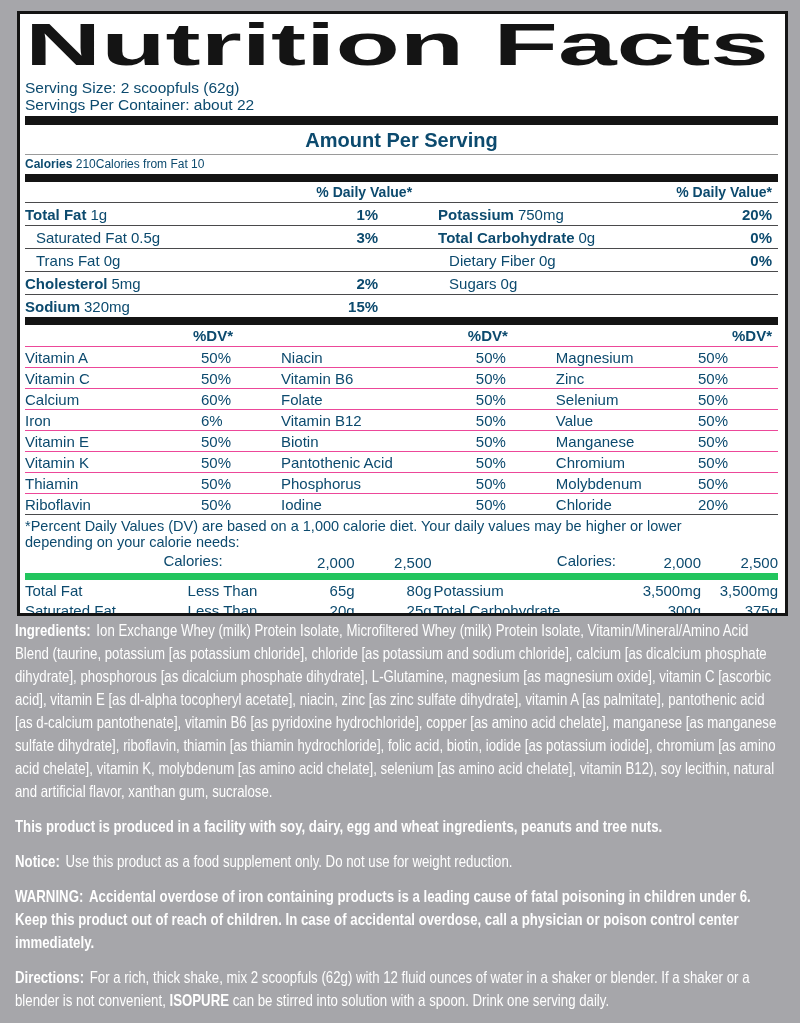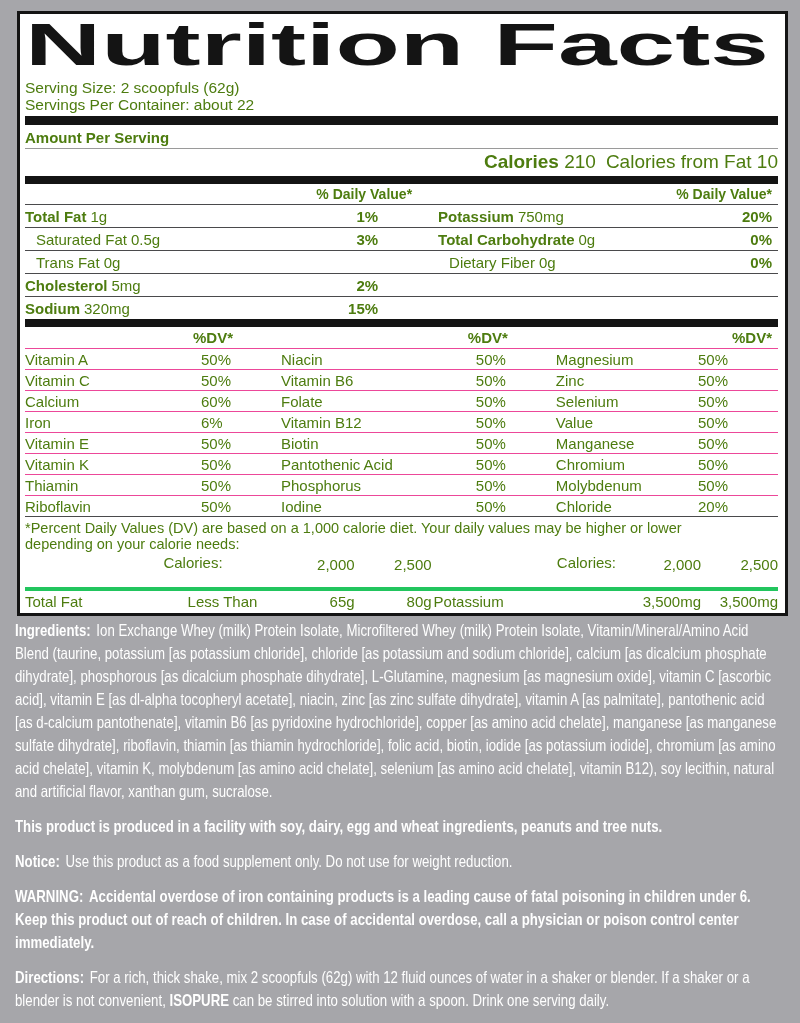--- a/index.html
+++ b/index.html
@@ -7,29 +7,29 @@
     width:800px;height:1023px;position:relative;overflow:hidden;
     background:#a6a6aa;
     font-family:"Liberation Sans",sans-serif;
     -webkit-font-smoothing:antialiased;
   }
   .b{font-weight:bold;}
   
   .panel{
     position:absolute;left:17px;top:11px;width:771px;height:605px;
     box-sizing:border-box;background:#ffffff;border:3px solid #141414;
-    padding:0 7px 0 5px;color:#4d7c0f;overflow:hidden;
+    padding:0 7px 0 5px;color:#0c4a6e;overflow:hidden;
   }
   .title-wrap{margin:3px 0 1px 0;}
   .serv{font-size:15.5px;line-height:16.5px;}
   .bar{background:#141414;}
   .bar9{height:9px;margin:3px 0 2px 0;}
   .bar8{height:8px;}
-  .aps{font-weight:bold;font-size:15px;padding:2px 0 2px 0;border-bottom:1px solid #9a9a9a;}
-  .cal-row{display:flex;justify-content:flex-end;font-size:19px;padding:2px 0 3px 0;gap:10px;}
+  .aps{font-weight:bold;font-size:20px;padding:2px 0 2px 0;border-bottom:1px solid #9a9a9a;text-align:center;}
+  .cal-row{display:flex;justify-content:flex-start;font-size:12px;padding:2px 0 3px 0;}
   
   .dvh{display:flex;font-weight:bold;font-size:14px;padding:2px 0;}
   .dvh .lh{width:53%;box-sizing:border-box;text-align:right;padding-right:12px;}
   .dvh .rh{flex:1;text-align:right;padding-right:6px;}
   .nrow{display:flex;border-top:1px solid #4a4a4c;font-size:15px;}
   .half{width:53%;box-sizing:border-box;display:flex;}
   .half.r{width:47%;padding-left:14px;}
   .nm{flex:1;padding:2.5px 0;}
   .ind{padding-left:11px;}
   .amt{margin-left:4px;margin-top:48px;}
@@ -43,21 +43,21 @@
   .vc3{width:29.5%;box-sizing:border-box;}
   .vh .vc1,.vh .vc2{text-align:right;padding-right:48px;}
   .vh .vc3{text-align:right;padding-right:6px;}
   .vrow{display:flex;border-top:1px solid #ec4899;font-size:15px;}
   .vcell{display:flex;}
   .vn{flex:1;padding:1.5px 0;}
   .vv{width:80px;box-sizing:border-box;text-align:left;padding:1.5px 48px 1.5px 0;}
   .vc3 .vv{padding-right:6px;}
   
   .fnp{font-size:14.5px;line-height:16px;padding:3px 28px 2px 0;}
-  .fnh{display:flex;font-size:15px;border-bottom:4px solid #22c55e;padding-bottom:13px;}
+  .fnh{display:flex;font-size:15px;border-bottom:7px solid #22c55e;padding-bottom:1px;}
   .fnrow{display:flex;font-size:15px;}
   .fl{width:54%;box-sizing:border-box;display:flex;}
   .fr{flex:1;box-sizing:border-box;display:flex;padding-left:2px;}
   .fn-name{flex:1;padding:1.5px 0;}
   .fn-lt{width:90px;padding:1.5px 0;}
   .fn-v{width:77px;text-align:right;padding:1.5px 0;}
   .fn-v1{width:85px;text-align:right;padding:1.5px 0;}
   .clab{flex:1;text-align:right;padding-right:55px;}
   .clab2{flex:1;text-align:right;}
   
@@ -128,20 +128,21 @@
         <div class="nm ind"><span>Dietary Fiber</span><span class="amt">0g</span></div>
         <div class="dv">0%</div>
       </div>
   </div>
   <div class="nrow">
     <div class="half">
         <div class="nm"><span class="b">Cholesterol</span><span class="amt">5mg</span></div>
         <div class="dv">2%</div>
       </div>
     <div class="half r">
+        <div class="nm ind"><span>Sugars</span><span class="amt">0g</span></div>
         <div class="dv"></div>
       </div>
   </div>
   <div class="nrow">
     <div class="half">
         <div class="nm"><span class="b">Sodium</span><span class="amt">320mg</span></div>
         <div class="dv">15%</div>
       </div>
   </div>
 

